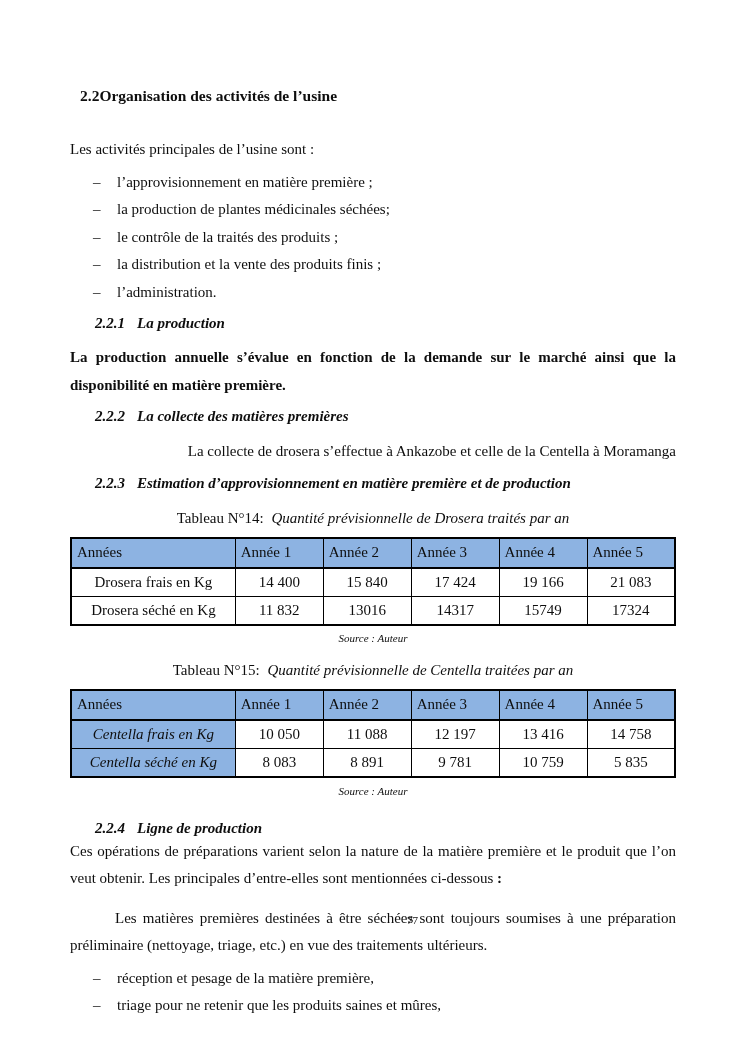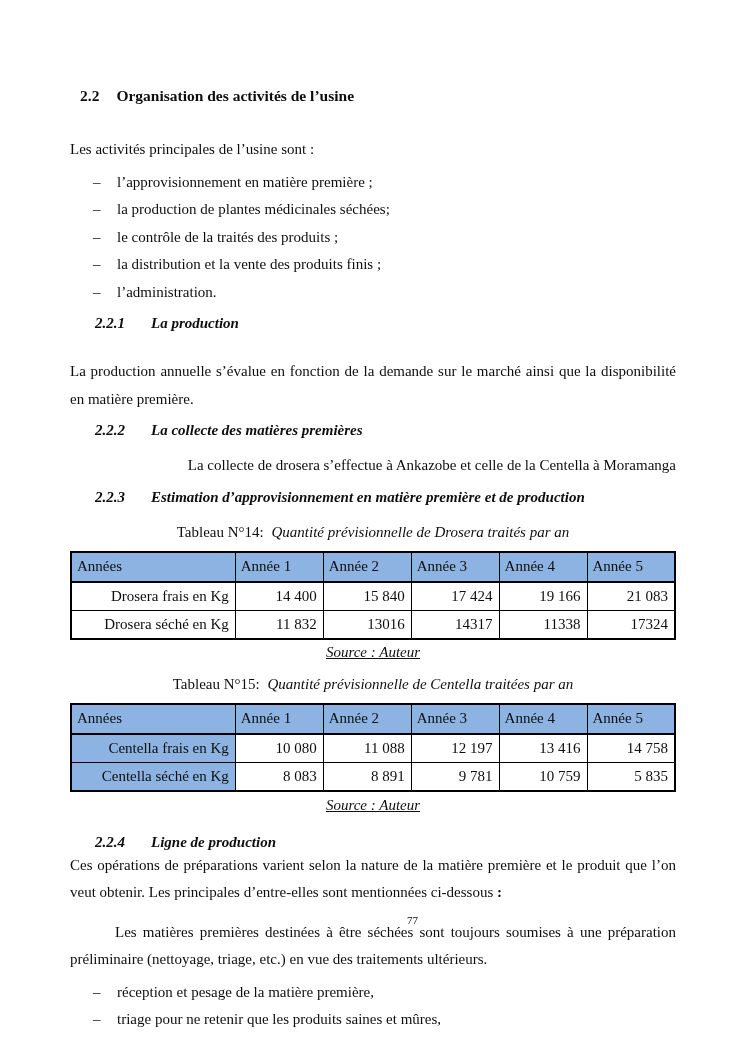--- a/index.html
+++ b/index.html
@@ -9,29 +9,29 @@
     background:#ffffff;
     font-family:"Liberation Serif", serif;
     color:#0e0e0e;
     overflow:hidden;
     margin:0 auto;
   }
   .content{position:absolute;left:70px;top:86px;width:606px;}
 
   
   .heading-1{display:flex;font-weight:bold;font-size:15.5px;margin:0 0 0 10px;line-height:20px;}
-  .heading-1 .h-num{margin-right:17px;}
+  .heading-1 .h-num{}
   .heading-2{display:flex;font-weight:bold;font-style:italic;font-size:15px;margin:7px 0 0 25px;line-height:20px;}
-  .heading-2 .h-num{margin-right:26px;}
+  .heading-2 .h-num{margin-right:12px;}
 
   
   .body-text{font-size:15px;line-height:27.5px;margin:0;text-align:justify;}
   .intro{margin-top:30px;text-align:left;}
   .single{text-align:right;}
-  .mt11{margin-top:25px;}
+  .mt11{margin-top:11px;font-weight:bold;}
   .mt12{margin-top:12px;}
   .indent{ text-indent:45px; }
 
   
   .dash-list{margin:5px 0 6px 0;}
   .li{display:flex;font-size:15px;line-height:27.5px;}
   .li .dash{width:24px;margin-left:23px;flex:none;}
 
   
   .caption{text-align:center;font-size:15px;line-height:20px;margin:15px 0 9px 0;}
@@ -49,27 +49,27 @@
   table.data-table{border-width:2px;}
   table.data-table th{
     background:#8DB3E2;
     font-weight:normal;
     text-align:left;
     padding:3px 5px;
     height:22px;
     border-bottom-width:2px;
   }
   table.data-table td{padding:3px 6px;height:21px;}
-  td.lbl{text-align:right;}
-  td.num{text-align:right;}
+  td.lbl{text-align:center;}
+  td.num{text-align:center;}
   col.c-label{width:27.2%;}
   col.c-year{width:14.56%;}
-  table.t15 td.lbl{background:#8DB3E2;}
-
-  .source-line{text-align:center;font-style:italic;font-size:15px;line-height:18px;margin:3px 0 0 0;text-decoration:underline;}
+  table.t15 td.lbl{background:#8DB3E2;font-style:italic;}
+
+  .source-line{text-align:center;font-style:italic;font-size:11px;line-height:18px;margin:3px 0 0 0;}
   .src15{margin-top:4px;}
   .cap15{margin-top:13px;}
 
   .page-number{
     position:absolute;left:0;top:914px;width:745px;
     text-align:center;font-size:11px;margin-left:40px;
   }
   .bold-colon{font-weight:bold;}
 </style>
 </head>
@@ -156,21 +156,21 @@
         <td class="num">15 840</td>
         <td class="num">17 424</td>
         <td class="num">19 166</td>
         <td class="num">21 083</td>
       </tr>
       <tr>
         <td class="lbl">Drosera  séché en Kg</td>
         <td class="num">11 832</td>
         <td class="num">13016</td>
         <td class="num">14317</td>
-        <td class="num">11338</td>
+        <td class="num">15749</td>
         <td class="num">17324</td>
       </tr>
     </tbody>
       </table>
 
     <p class="source-line">Source : Auteur</p>
 
     <div class="caption cap15">
       <span class="cap-label">Tableau N°15:</span>
       <span class="cap-title">Quantité prévisionnelle de Centella  traitées par an</span>
@@ -189,21 +189,21 @@
           <tr>
         <th>Années</th>
         <th>Année 1</th>
         <th>Année 2</th>
         <th>Année 3</th>
         <th>Année 4</th>
         <th>Année 5</th>
       </tr>
       <tr>
         <td class="lbl">Centella frais en Kg</td>
-        <td class="num">10 080</td>
+        <td class="num">10 050</td>
         <td class="num">11 088</td>
         <td class="num">12 197</td>
         <td class="num">13 416</td>
         <td class="num">14 758</td>
       </tr>
       <tr>
         <td class="lbl">Centella séché en Kg</td>
         <td class="num">8 083</td>
         <td class="num">8 891</td>
         <td class="num">9 781</td>

